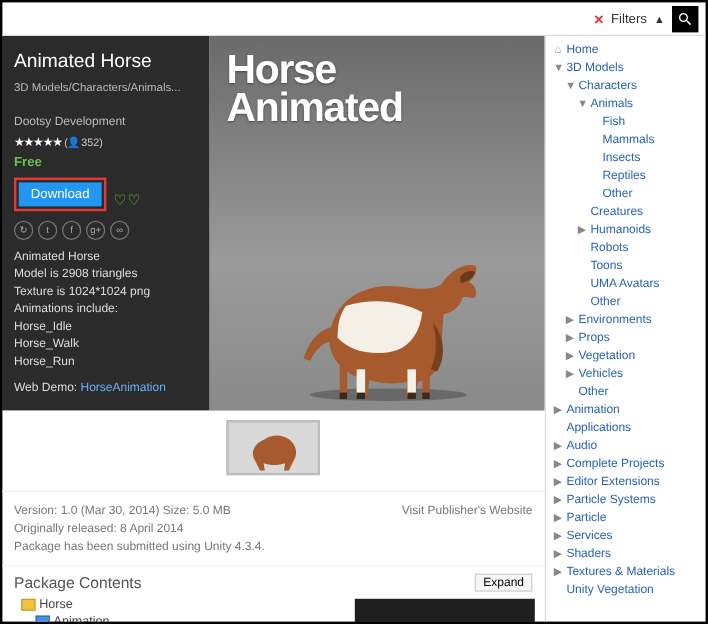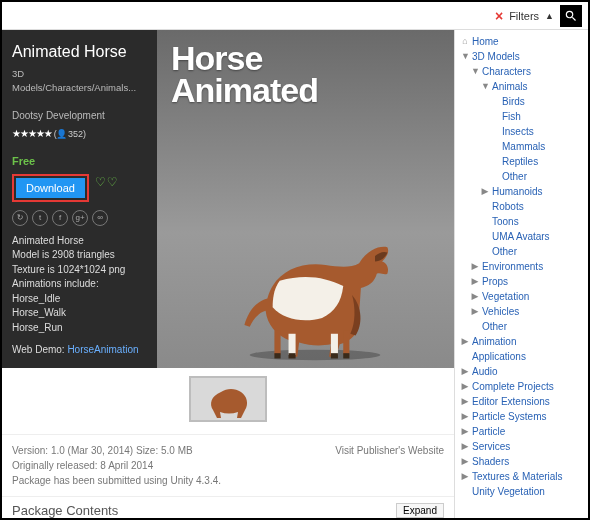--- a/index.html
+++ b/index.html
@@ -8,25 +8,25 @@
 .topbar{height:28px;display:flex;justify-content:flex-end;align-items:center;padding:0 6px;gap:6px;border-bottom:1px solid #ddd}
 .topbar .close{color:#e53935;font-size:14px;font-weight:bold;cursor:pointer}
 .topbar .filters{font-size:11px;color:#333}
 .topbar .tri-up{font-size:9px}
 .topbar .searchbtn{width:22px;height:22px;background:#000;display:flex;align-items:center;justify-content:center;cursor:pointer}
 .topbar .searchbtn svg{width:14px;height:14px;fill:#fff}
 .main{display:flex;height:calc(100% - 28px)}
 .left{flex:1;overflow:auto;padding:0}
 .right{width:134px;border-left:1px solid #ddd;padding:4px 6px;overflow:auto;font-size:10px}
 .hero{display:flex;background:#fff}
-.info{width:155px;background:#2b2b2b;color:#ddd;padding:10px 10px;font-size:10px;line-height:1.45}
+.info{width:173px;background:#2b2b2b;color:#ddd;padding:10px 10px;font-size:10px;line-height:1.45}
 .info .title{color:#fff;font-size:16px;font-weight:300;margin-bottom:4px}
 .info .bc{color:#bbb;font-size:9.5px;margin-bottom:14px}
 .info .vendor{color:#bbb;font-size:10px;margin-bottom:4px}
-.info .rating{color:#fff;font-size:10px;margin-bottom:12px;letter-spacing:-1px}
+.info .rating{color:#fff;font-size:10px;margin-bottom:0;letter-spacing:-1px}
 .info .rating .count{letter-spacing:0;font-size:9px;color:#ccc;margin-left:2px}
 .info .free{color:#6cc24a;font-size:11px;font-weight:bold;margin-bottom:4px}
 .info .dlwrap{display:inline-block;border:2px solid #e53935;padding:2px}
 .info .dl{background:#2196f3;color:#fff;border:none;padding:4px 10px;font-size:11px;cursor:pointer}
 .info .hearts{color:#6cc24a;margin-left:6px;font-size:12px;letter-spacing:1px}
 .info .socials{margin:8px 0;display:flex;gap:4px}
 .info .socials .sc{width:16px;height:16px;border:1px solid #777;border-radius:50%;display:flex;align-items:center;justify-content:center;font-size:8px;color:#aaa}
 .info .desc{margin-top:4px}
 .info .linklike{color:#6ab0ff;}
 .preview{flex:1;background:#777;position:relative;display:flex;flex-direction:column;align-items:center;justify-content:center;overflow:hidden}
@@ -69,21 +69,21 @@
 
   <div class="main">
     <div class="left">
       <div class="hero">
         <div class="info">
           <div class="title">Animated Horse</div>
           <div class="bc">3D Models/Characters/Animals...</div>
           <div class="vendor">Dootsy Development</div>
           <div class="rating"><span>★★★★★</span><span class="count">(👤<span>352</span>)</span></div>
           <div class="free">Free</div>
-          <div style="display:flex;align-items:flex-start">
+          <div style="display:flex;align-items:flex-end">
             <span class="dlwrap">
               <button class="dl">Download</button>
             </span>
             <span class="hearts">♡♡</span>
           </div>
           <div class="socials">
             <span class="sc">↻</span>
             <span class="sc">t</span>
             <span class="sc">f</span>
             <span class="sc">g+</span>
@@ -175,41 +175,41 @@
           <div class="item lvl1 link">
             <span class="arrow">▼</span>
             <span>Characters</span>
           </div>
           <div class="item lvl2 link">
             <span class="arrow">▼</span>
             <span>Animals</span>
           </div>
           <div class="item lvl3 link">
             <span class="arrow"></span>
-            <span>Birds</span>
-          </div>
-          <div class="item lvl3 link">
-            <span class="arrow"></span>
             <span>Fish</span>
           </div>
           <div class="item lvl3 link">
             <span class="arrow"></span>
+            <span>Mammals</span>
+          </div>
+          <div class="item lvl3 link">
+            <span class="arrow"></span>
             <span>Insects</span>
           </div>
           <div class="item lvl3 link">
             <span class="arrow"></span>
-            <span>Mammals</span>
-          </div>
-          <div class="item lvl3 link">
-            <span class="arrow"></span>
             <span>Reptiles</span>
           </div>
           <div class="item lvl3 link">
             <span class="arrow"></span>
             <span>Other</span>
+          </div>
+          <div class="item lvl2 link">
+            <span class="arrow"></span>
+            <span>Creatures</span>
           </div>
           <div class="item lvl2 link">
             <span class="arrow">▶</span>
             <span>Humanoids</span>
           </div>
           <div class="item lvl2 link">
             <span class="arrow"></span>
             <span>Robots</span>
           </div>
           <div class="item lvl2 link">

